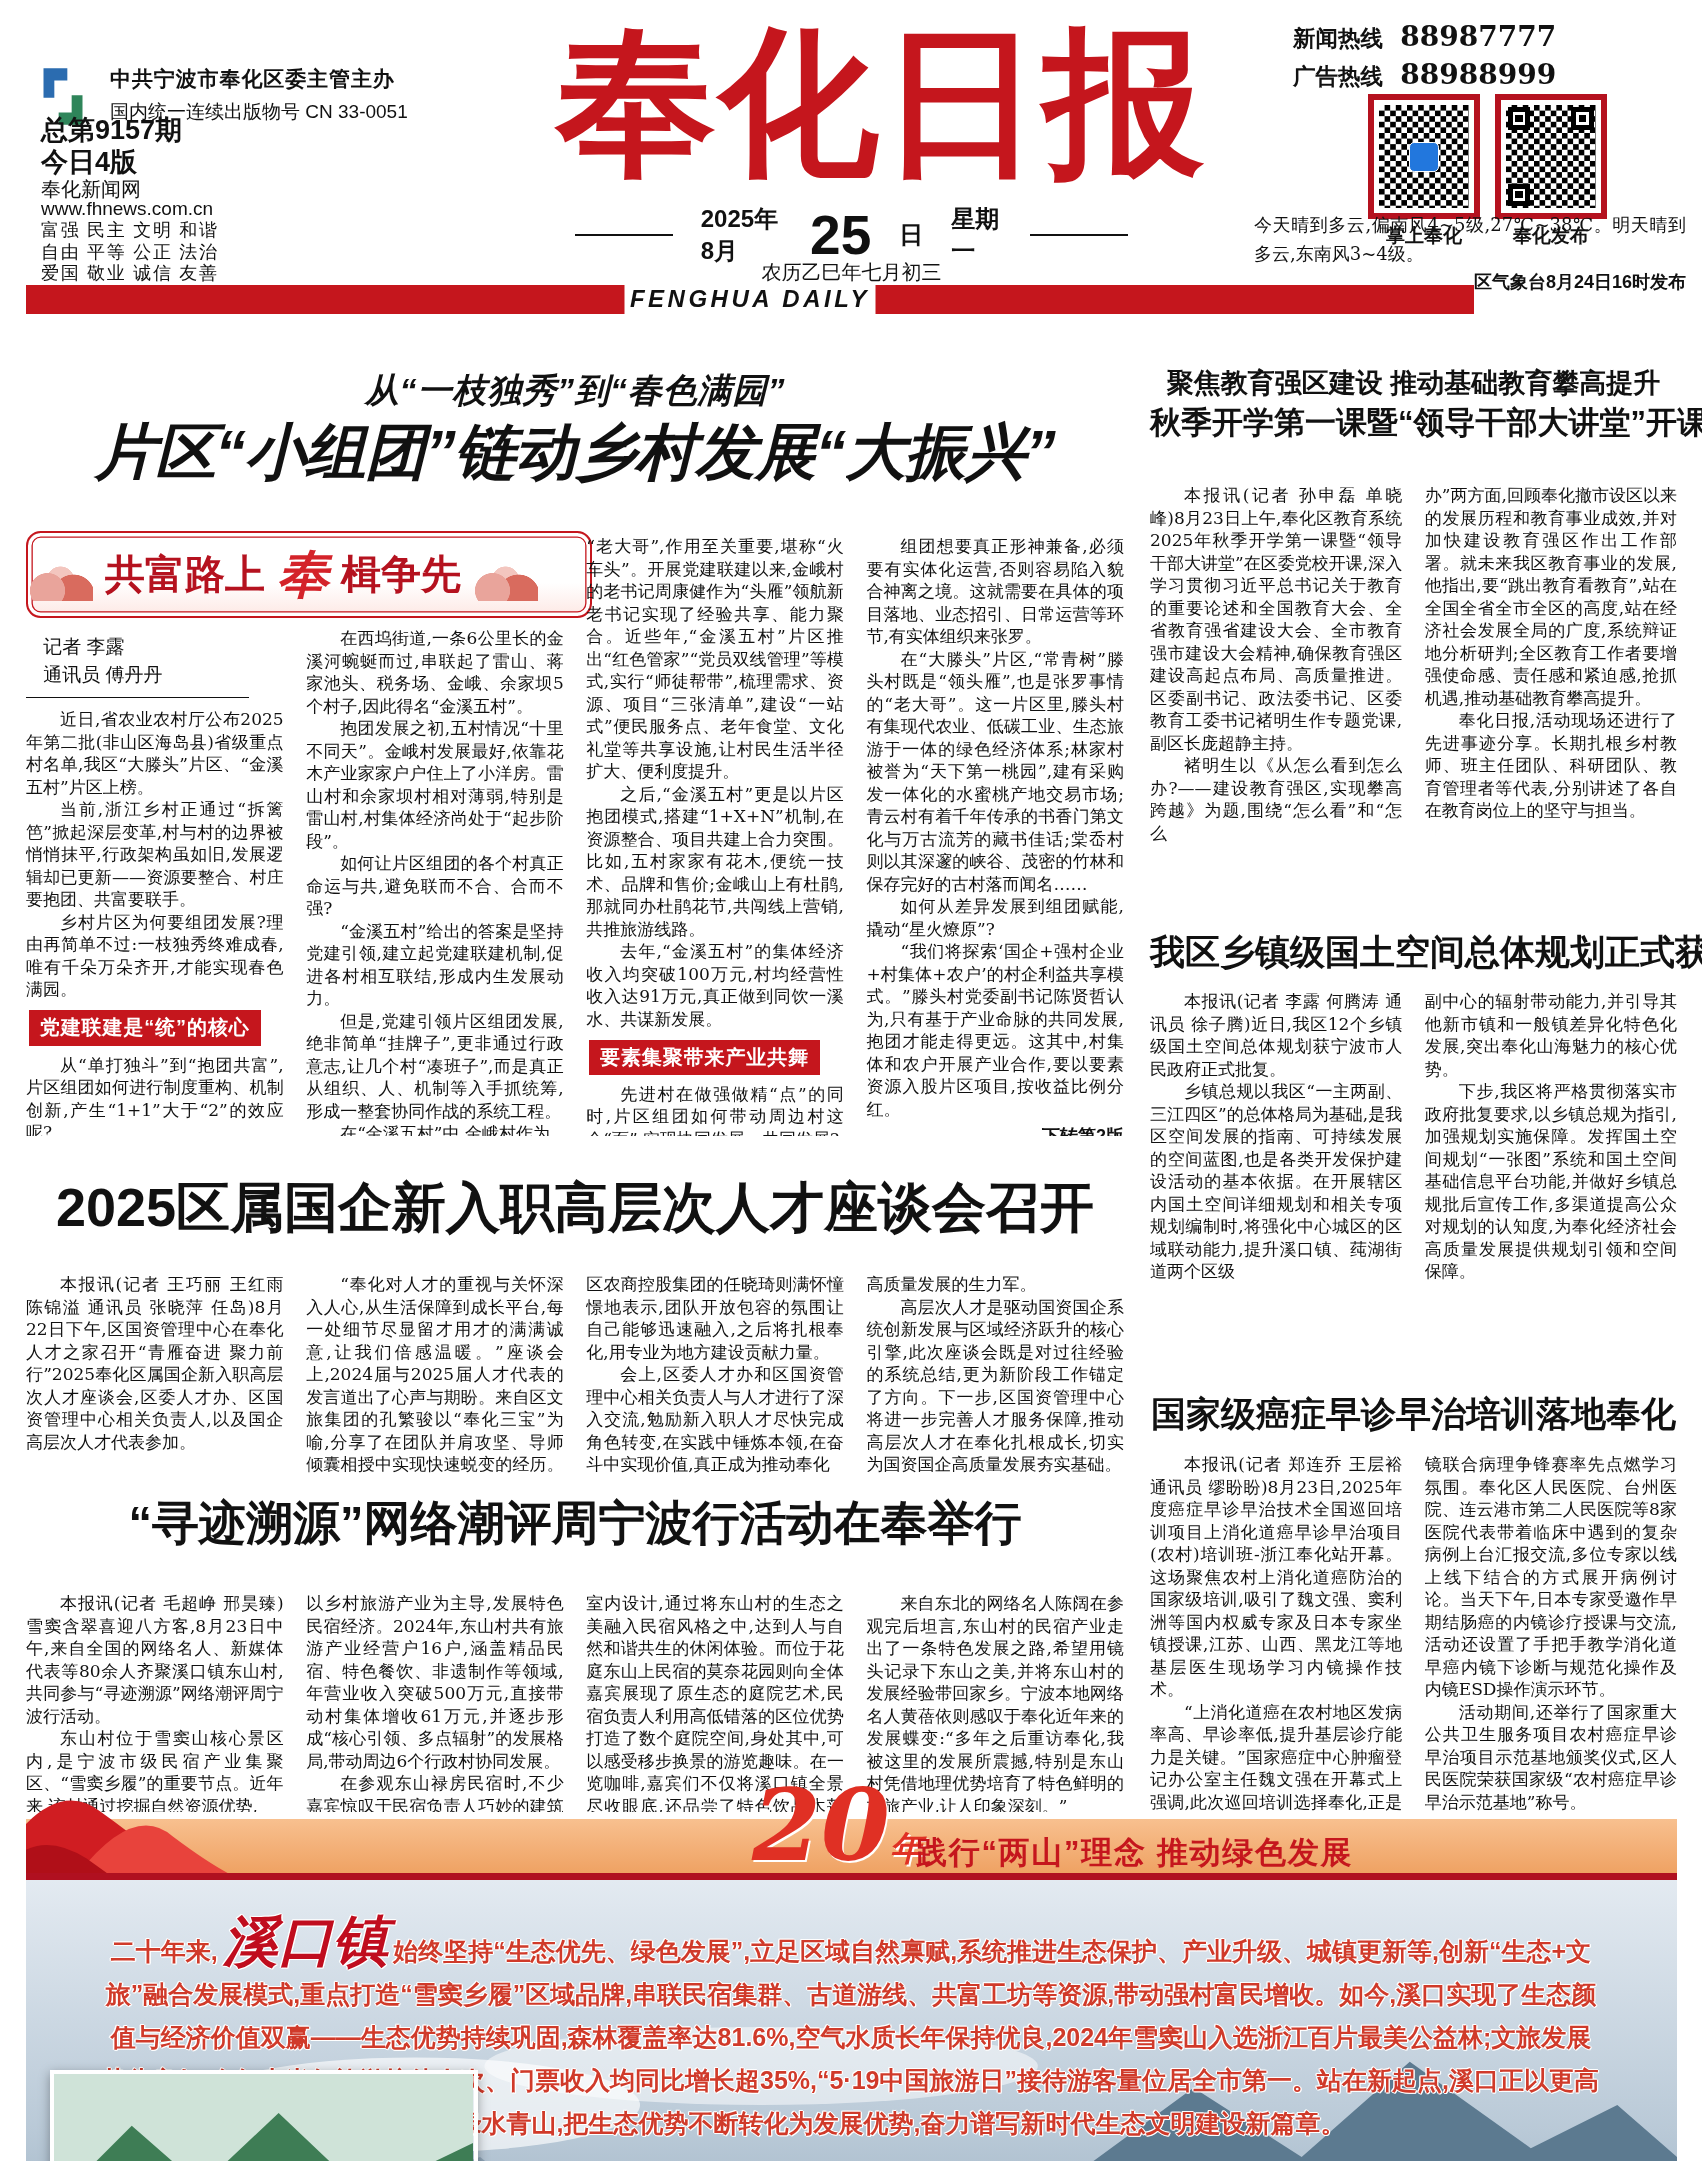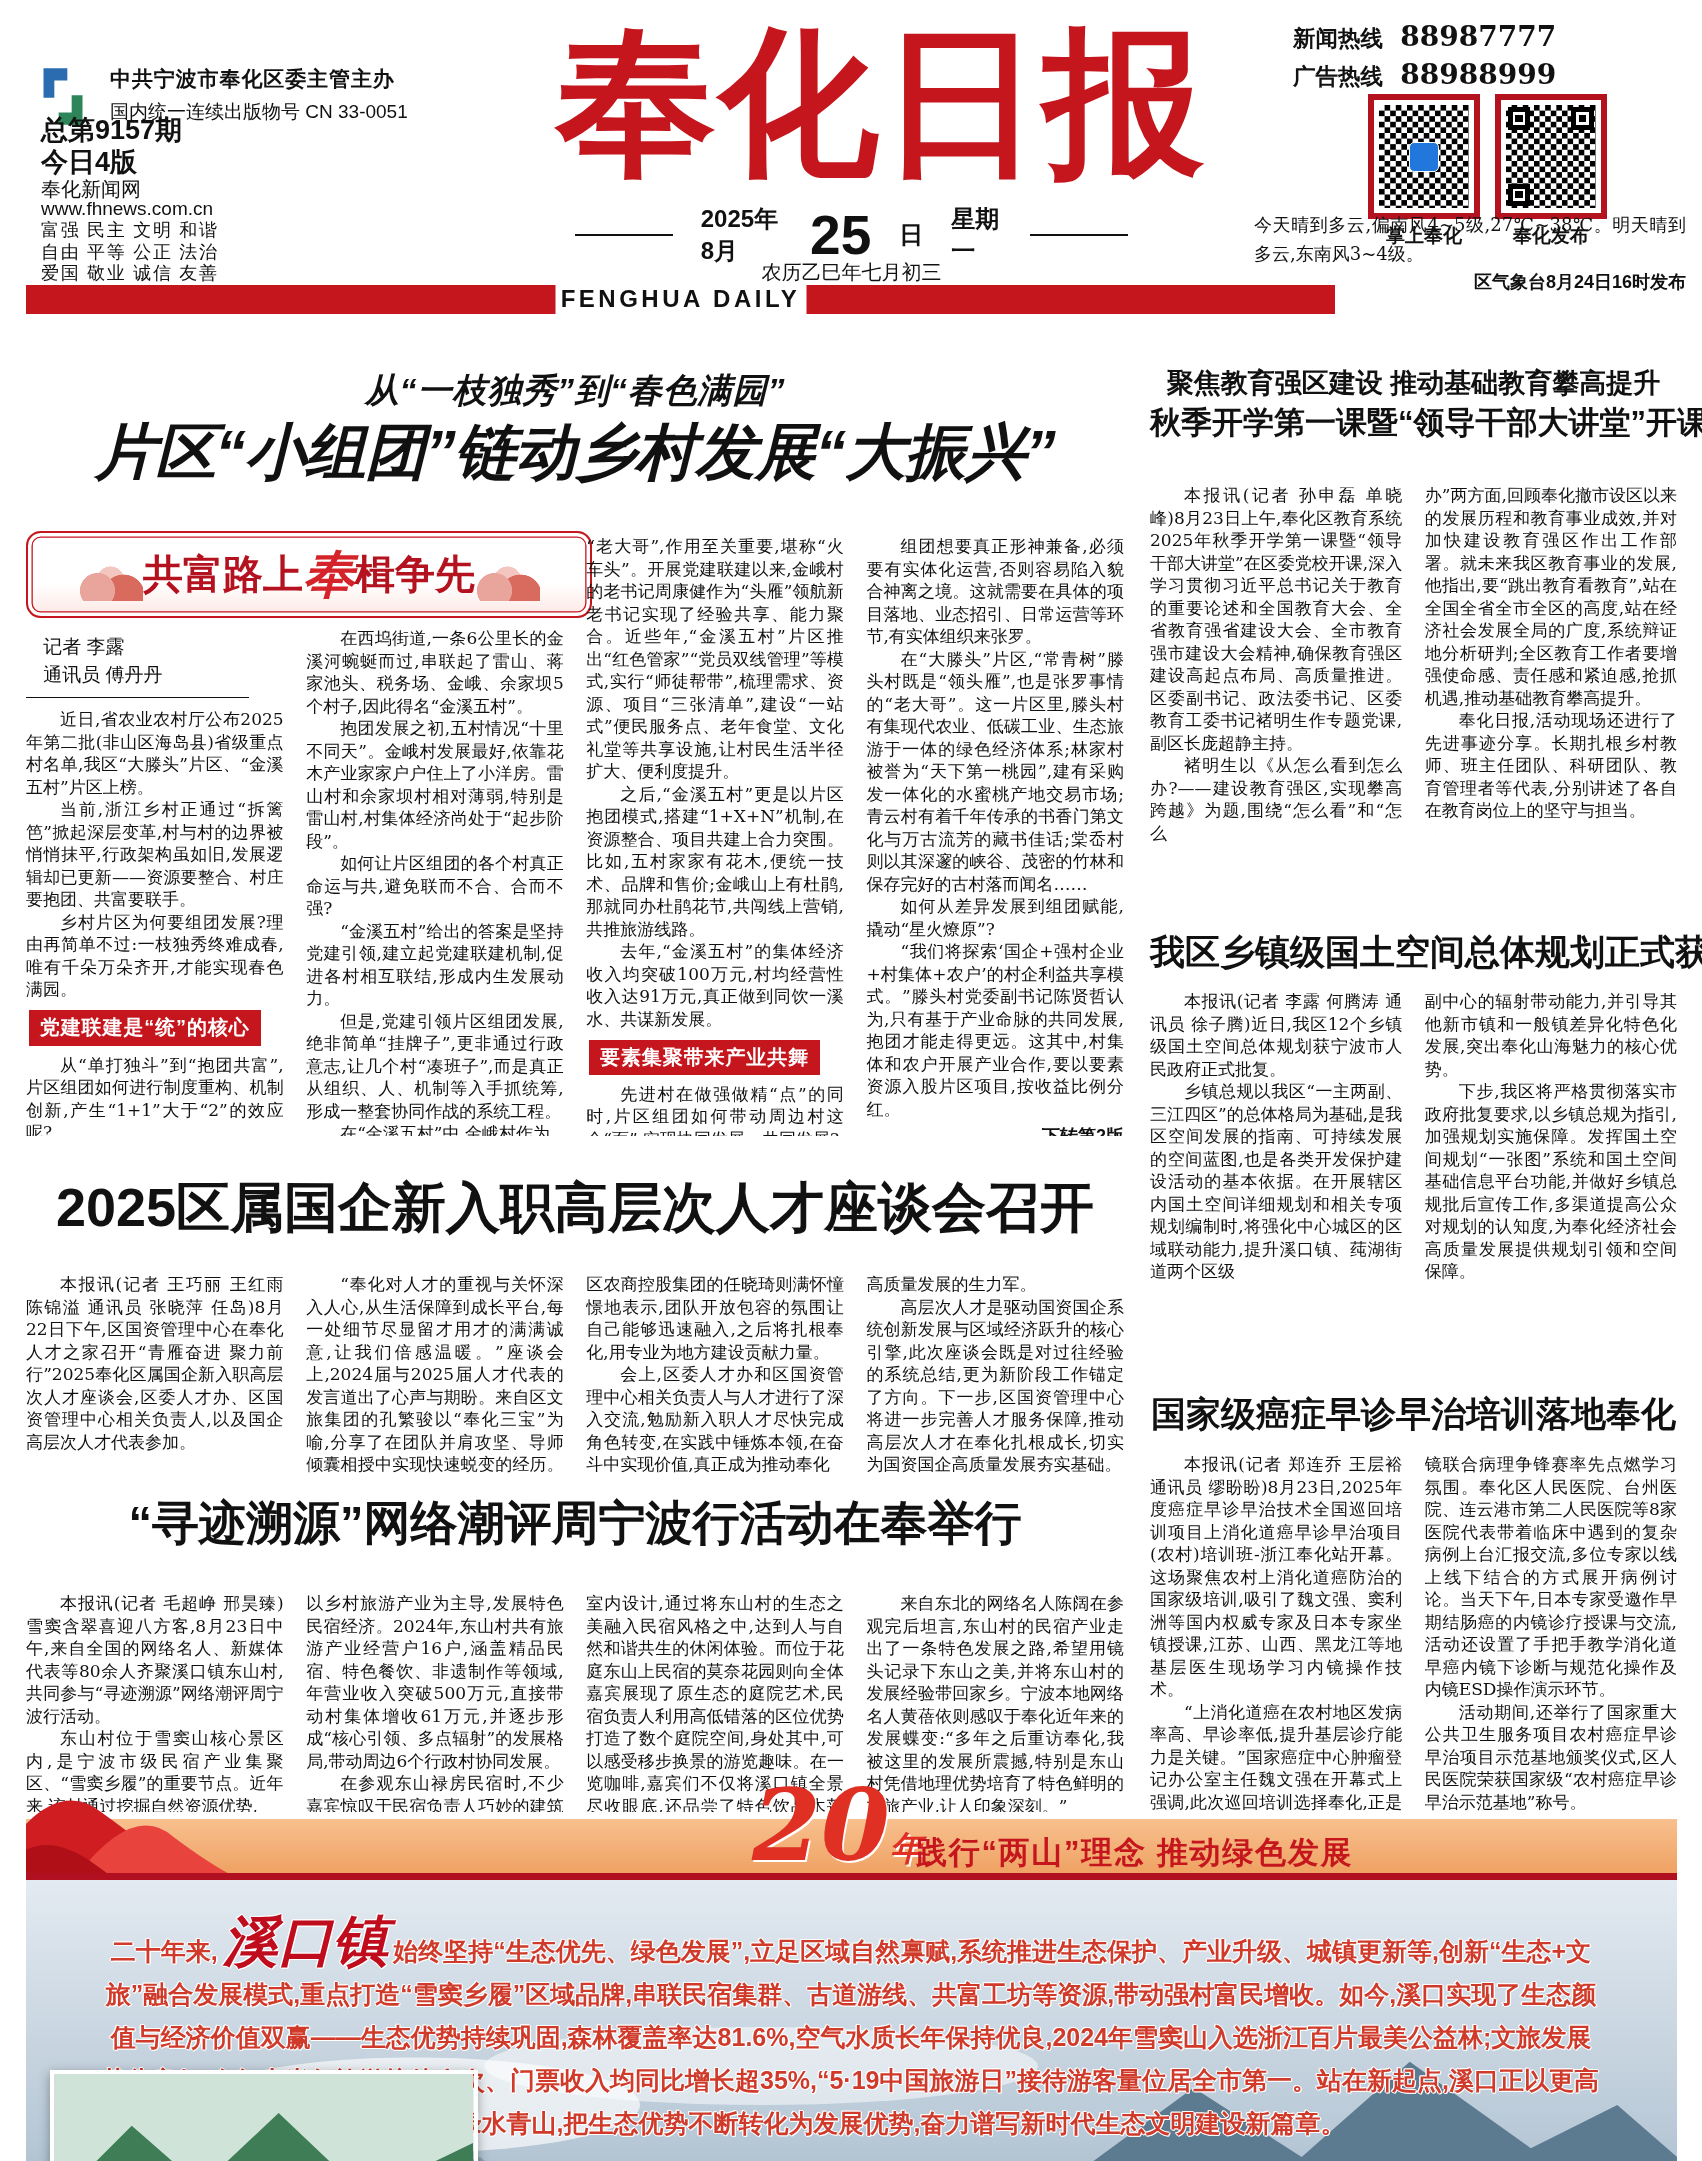--- a/index.html
+++ b/index.html
@@ -51,21 +51,21 @@
   .body-text .para{margin:0;font-size:17px;line-height:22.5px;text-align:justify;text-indent:2em;
      font-family:"DejaVu Serif","Liberation Serif",serif;}
   .body-text .para.flush{text-indent:0;}
   .subhead{display:inline-block;background:#c5161d;color:#fff;font-size:20px;font-weight:bold;
      padding:4.3px 11.2px;margin:9.5px 0 7.8px 2.6px;letter-spacing:0.9px;}
   .byline{font-size:19px;line-height:28px;padding:6px 0 7.8px 17.3px;border-bottom:1.7px solid #111;
      margin-bottom:10.4px;width:80%;}
   .jump{font-size:18px;font-weight:bold;text-align:right;margin-top:3.5px;}
   
   .series{border:2.6px solid #c5161d;border-radius:14.7px;box-shadow:inset 0 0 0 3.5px #fff,inset 0 0 0 4.8px #c5161d;
-     background:linear-gradient(180deg,#fff 60%,#fde8e4 100%);display:flex;align-items:center;justify-content:center;overflow:hidden;}
+     background:linear-gradient(180deg,#fff 60%,#fde8e4 100%);display:flex;align-items:center;gap:12px;overflow:hidden;}
   .series .t1{font-size:40px;font-weight:900;color:#b5121f;font-family:"DejaVu Serif",serif;}
   .series .feng{font-size:52px;font-weight:900;color:#d4232a;font-style:italic;font-family:"DejaVu Serif",serif;}
   .series .deco{width:65px;height:52px;background:
      radial-gradient(circle at 30% 80%, #e9a49b 0 28%, transparent 29%),
      radial-gradient(circle at 70% 90%, #d96b5e 0 32%, transparent 33%),
      radial-gradient(circle at 50% 60%, #f3c6bf 0 30%, transparent 31%);}
   
   .orangeband{background:linear-gradient(180deg,#f8c08f,#efa263);}
   .redstrip{background:#b01020;}
   .num20{font-size:99px;font-weight:900;font-style:italic;color:#e03024;
@@ -144,21 +144,21 @@
           <div class="eye bl"></div>
       </div>
       <div class="qr-label">奉化发布</div>
     </div>
   </div>
   <div class="abs" style="left:1254px;top:211px;width:432px;">
     <div class="weather">今天晴到多云,偏南风4~5级,27℃~38℃。明天晴到多云,东南风3~4级。</div>
     <div class="weather-issuer">区气象台8月24日16时发布</div>
   </div>
 
-  <div class="abs redband" style="left:26px;top:285px;width:1309px;height:28.5px;">
+  <div class="abs redband" style="left:26px;top:285px;width:1448px;height:28.5px;font-style:italic;">
     <div class="engbox">
         <span>FENGHUA  DAILY</span>
       </div>
   </div>
 
   <div class="abs kicker" style="left:26px;top:368px;width:1098px;">从“一枝独秀”到“春色满园”</div>
   <div class="abs headline1" style="left:26px;top:412px;width:1098px;">片区“小组团”链动乡村发展“大振兴”</div>
 
   <div class="abs series" style="left:26px;top:531px;width:562px;height:83px;">
     <div class="deco"></div>

